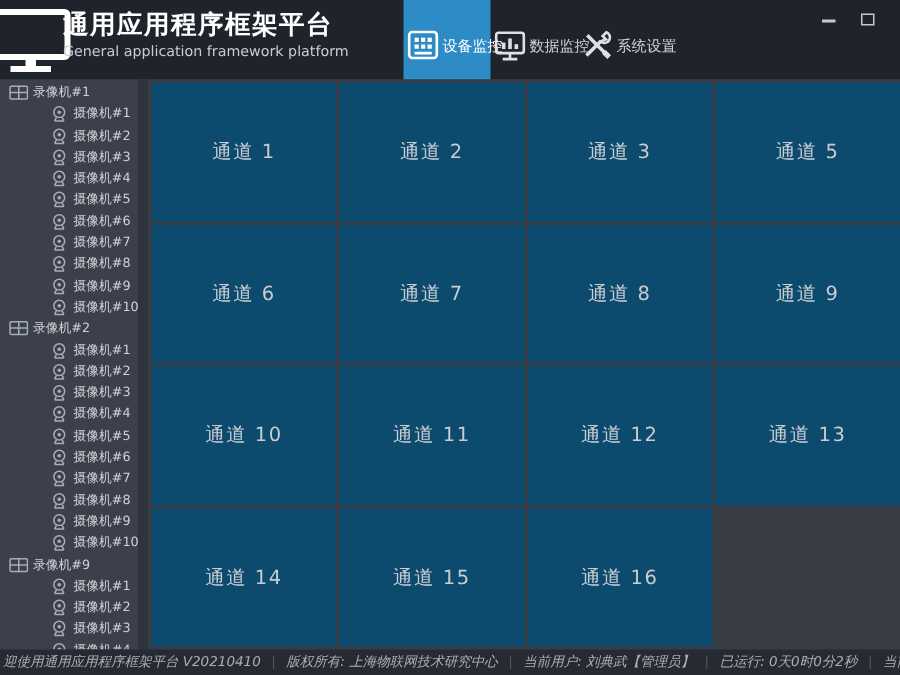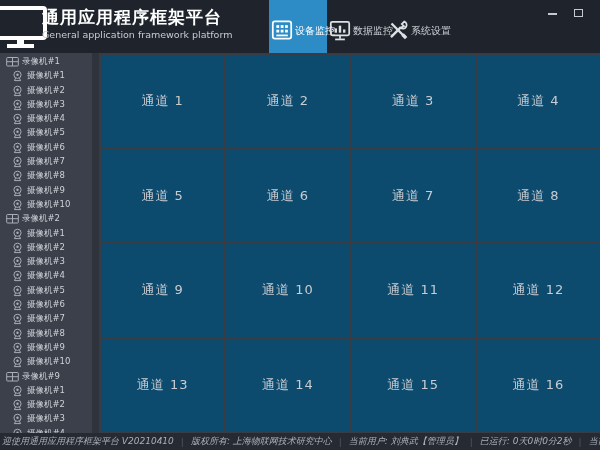--- a/index.html
+++ b/index.html
@@ -27,21 +27,21 @@
   .win-min { left:546px; }
   .win-max { left:572px; }
   .min-bar { position:absolute; left:2px; top:5px; width:9px; height:2px; background:#c6cad0; }
   .max-box { position:absolute; left:2px; top:1px; width:9px; height:8px; border:1.5px solid #c6cad0; }
 
   
   .sidebar { position:absolute; left:0; top:53px; width:92px; height:380px; background:#3b404a;
              overflow:hidden; padding-top:3px; }
   .tree-row { height:14.3px; display:flex; align-items:flex-start; white-space:nowrap; cursor:pointer; }
   .tree-row.recorder { padding-left:6px; }
-  .tree-row.camera { padding-left:11px; }
+  .tree-row.camera { padding-left:33px; }
   .tree-icon { width:13px; height:12px; flex:0 0 auto; color:#a9aeb6; margin-right:3px; }
   .tree-label { font-size:8.5px; color:#ced2d8; }
 
   .scroll-strip { position:absolute; left:92px; top:53px; width:7px; height:380px; background:#2f333c; }
 
   
   .grid { position:absolute; left:99px; top:53px; width:501px; height:380px; background:#383c45;
           display:grid; grid-template-columns:repeat(4,1fr); grid-template-rows:repeat(4,1fr);
           gap:2px; padding:2px 0 2px 2px; }
   .cell { background:#0c4a6e; display:flex; align-items:center; justify-content:center; cursor:pointer; }
@@ -448,23 +448,20 @@
       <div class="cell">
         <span class="cell-label">通道 1</span>
       </div>
       <div class="cell">
         <span class="cell-label">通道 2</span>
       </div>
       <div class="cell">
         <span class="cell-label">通道 3</span>
       </div>
       <div class="cell">
-        <span class="cell-label">通道 4</span>
-      </div>
-      <div class="cell">
         <span class="cell-label">通道 5</span>
       </div>
       <div class="cell">
         <span class="cell-label">通道 6</span>
       </div>
       <div class="cell">
         <span class="cell-label">通道 7</span>
       </div>
       <div class="cell">
         <span class="cell-label">通道 8</span>

